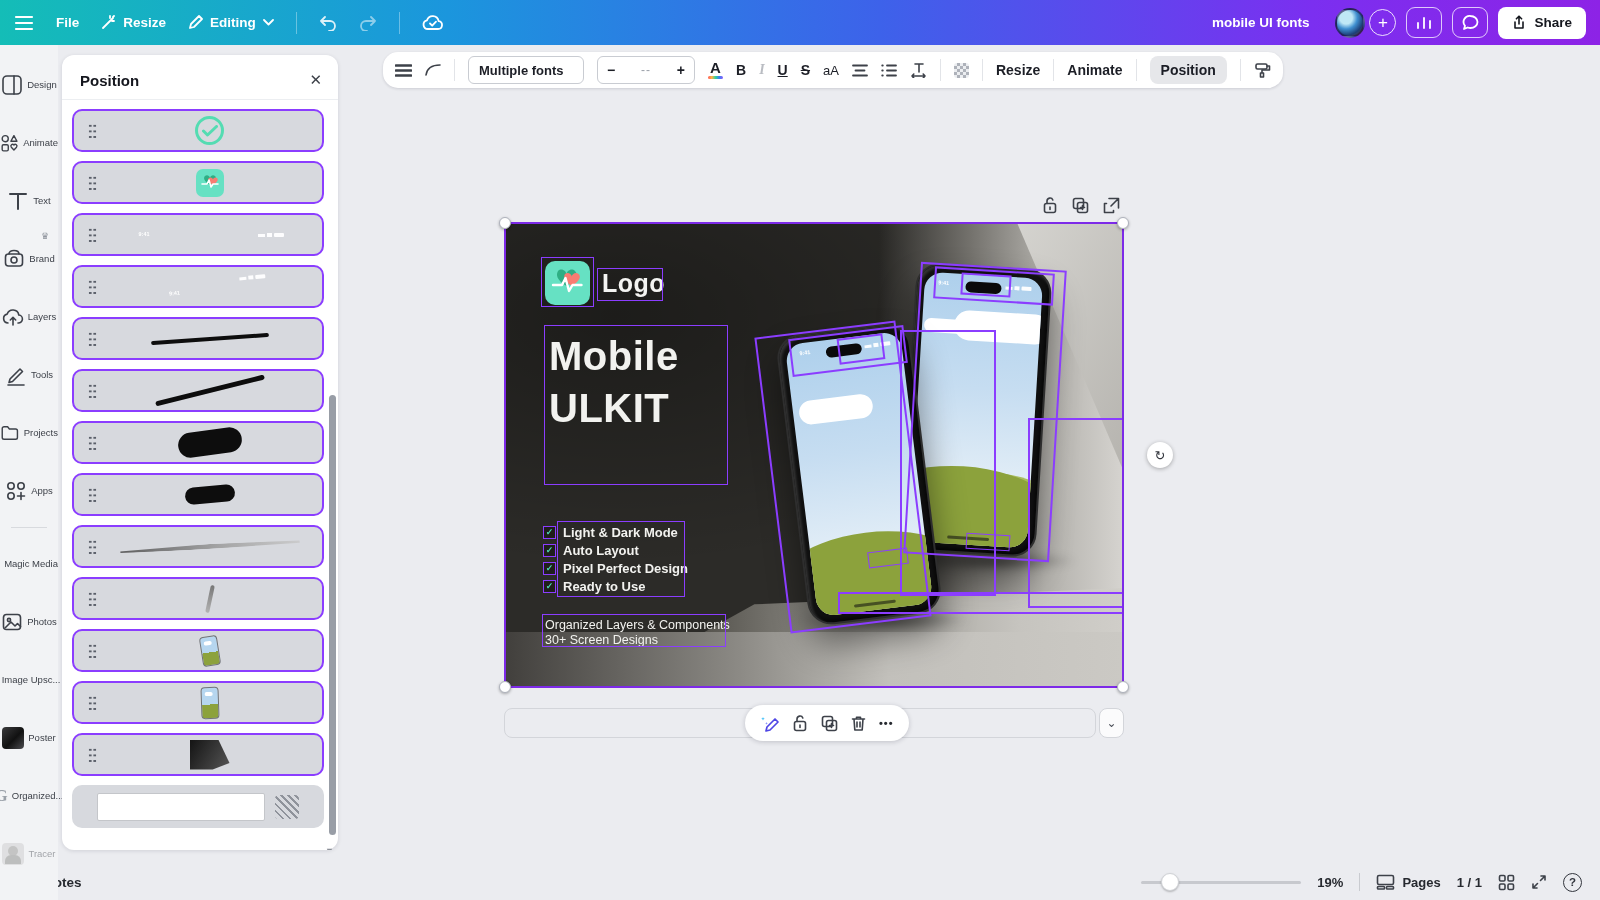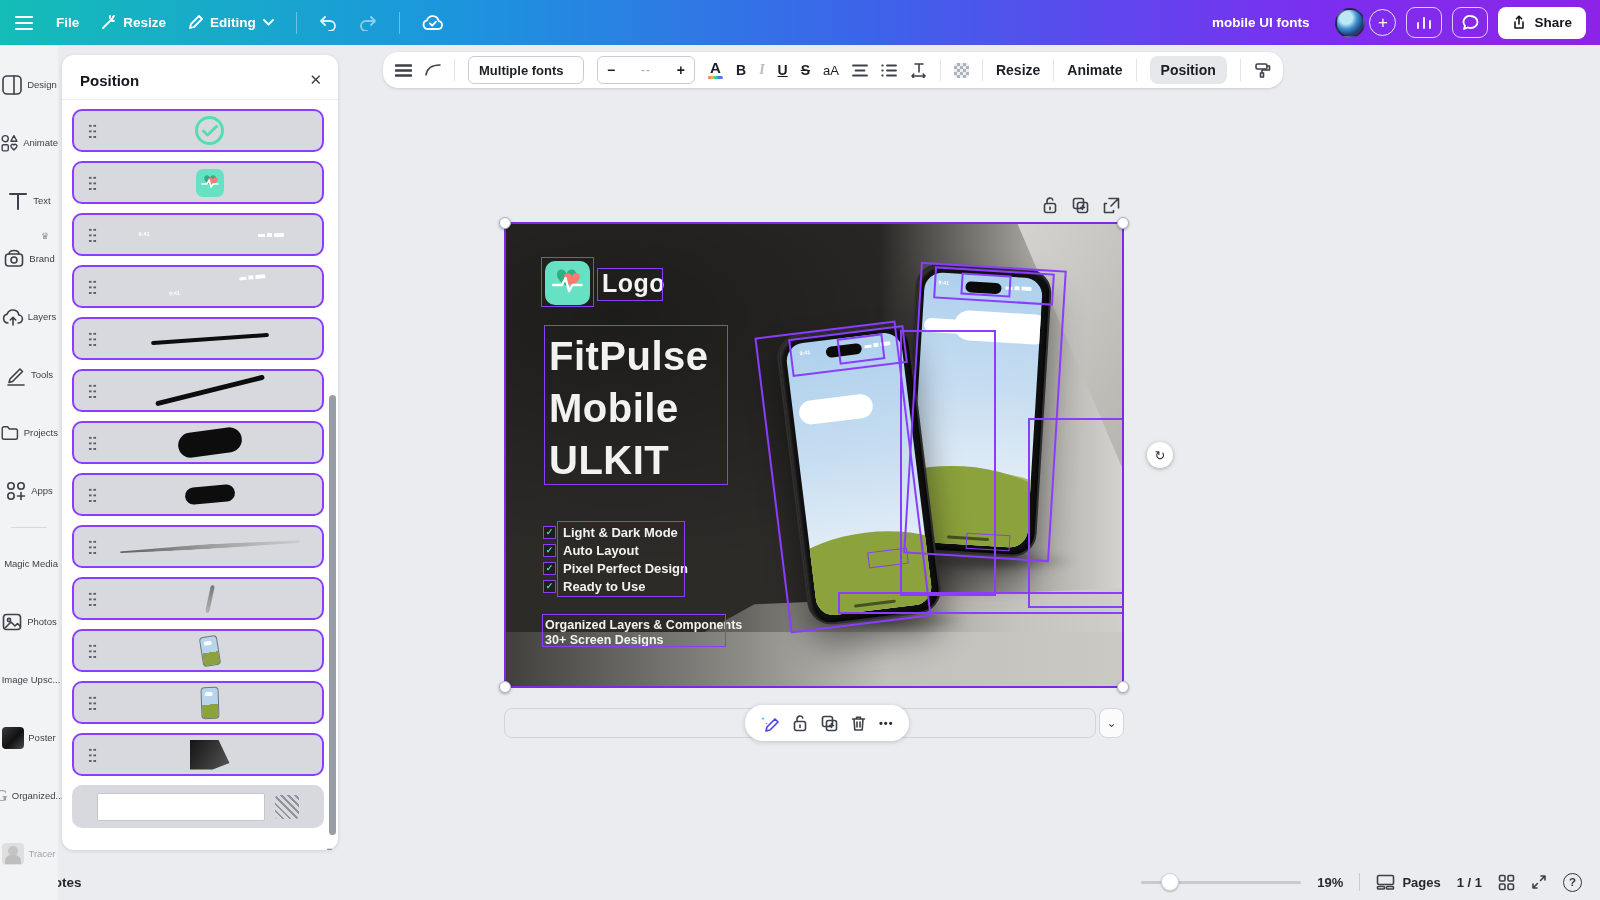--- a/index.html
+++ b/index.html
@@ -90,21 +90,21 @@
   .pg-shadow{position:absolute;border-radius:50%;background:radial-gradient(rgba(0,0,0,.5),transparent 70%);filter:blur(4px)}
 
   .logo-row{position:absolute;left:41px;top:39px;display:flex;align-items:center;gap:12px}
   .logo-icon{width:45px;height:44px;border-radius:10px;background:#66e1c3;position:relative;overflow:hidden}
   .logo-label{font-size:25px;font-weight:700;color:#f4f4f2;letter-spacing:.5px}
   .headline{position:absolute;left:45px;top:108px;font-size:40px;line-height:52px;font-weight:700;color:#f2f2ef;letter-spacing:.5px}
   .features{position:absolute;left:39px;top:301px}
   .feat-row{display:flex;align-items:center;gap:7px;height:18px}
   .feat-check{width:13px;height:13px;border:1.6px solid #8b3dff;background:rgba(18,18,16,.45);display:flex;align-items:center;justify-content:center;color:#4fd9b3;font-size:9px;font-weight:700;flex:0 0 auto}
   .feat-label{font-size:13px;font-weight:700;color:#f2f2ef;white-space:nowrap}
-  .footer-text{position:absolute;left:41px;top:396px;font-size:12.5px;line-height:15px;font-weight:700;color:#f2f2ef;white-space:nowrap}
+  .footer-text{position:absolute;left:41px;top:396px;font-size:12.5px;line-height:15px;font-weight:400;color:#f2f2ef;white-space:nowrap}
 
   
   .phone{position:absolute;border-radius:24px;background:#101010;border:2px solid #2e2e2e;
     box-shadow:inset 2px 2px 3px rgba(255,255,255,.16),inset -2px -3px 4px rgba(0,0,0,.65),0 20px 34px rgba(0,0,0,.45)}
   .p-screen{position:absolute;inset:7px;border-radius:18px;overflow:hidden;background:linear-gradient(180deg,#aed0ec 0%,#c6ddf1 42%,#e3eef7 78%,#eff5fa 100%)}
   .cloud{position:absolute;background:#fff;border-radius:50px}
   .cloud::before,.cloud::after{content:"";position:absolute;background:#fff;border-radius:50%}
   .hill{position:absolute;border-radius:50%}
   .p-notch{position:absolute;top:7px;left:50%;transform:translateX(-50%);width:36px;height:11px;border-radius:6px;background:#0a0a0a}
   .p-time{position:absolute;top:7px;left:13px;font-size:6px;font-weight:700;color:#fff;transform:scale(.9)}
@@ -576,21 +576,20 @@
       <svg width="45" height="44" viewBox="0 0 45 44">
           <path d="M13 10c3.5-3.5 8.5 0 8.5 3.5 0-3.5 5-7 8.5-3.5s2 8.5-8.5 15c-10.5-6.5-10.5-11.5-8.5-15z" fill="#2fae84"></path>
           <path d="M20 13c2.6-2.6 6.8 0 6.8 2.6 0-2.6 4.2-5.2 6.8-2.6s1.6 6.8-6.8 12c-8.4-5.2-8.4-9.4-6.8-12z" fill="#f87c72"></path>
           <path d="M8 24h9l3.5-7 3.5 13 3.5-6h9" fill="none" stroke="#fff" stroke-width="2.4" stroke-linejoin="round" stroke-linecap="round"></path>
         </svg>
     </div>
     <span class="logo-label">Logo</span>
   </div>
 
   <div class="headline">
-    <div>FitPulse</div>
     <div>Mobile</div>
     <div>ULKIT</div>
   </div>
 
   <div class="features">
     <div class="feat-row">
       <span class="feat-check">
           <span>✓</span>
         </span>
       <span class="feat-label">Light &amp; Dark Mode</span>

